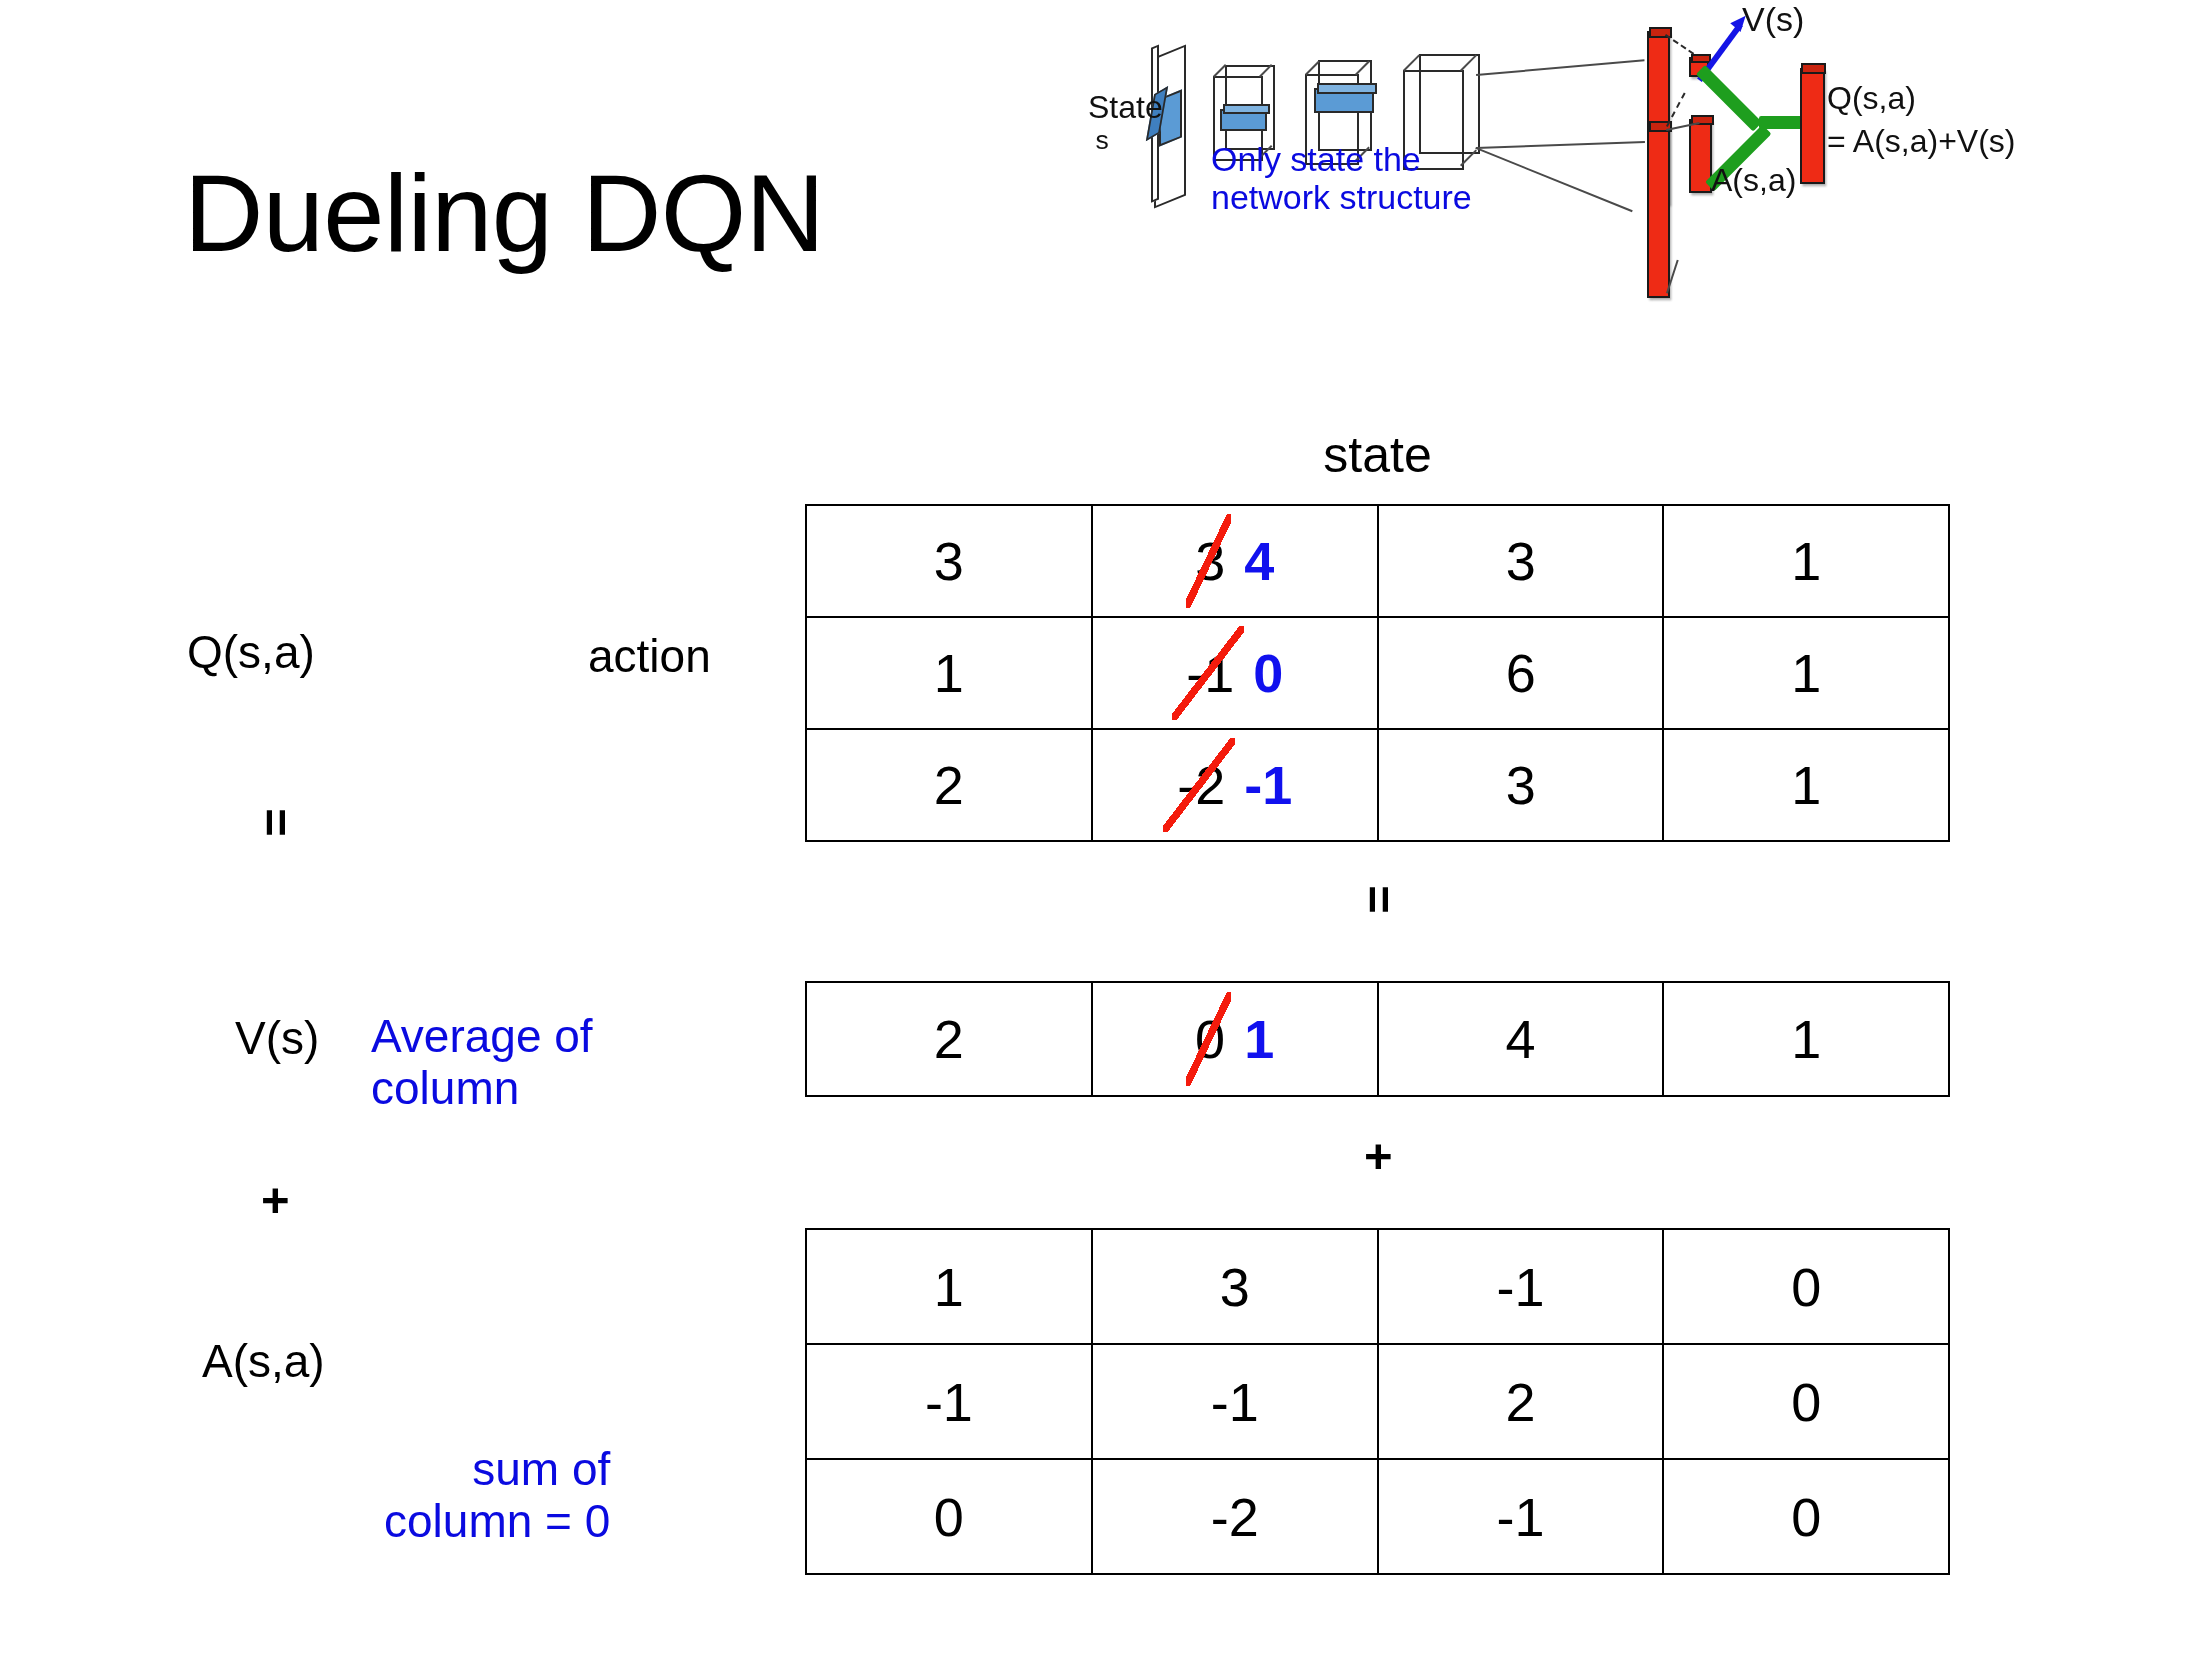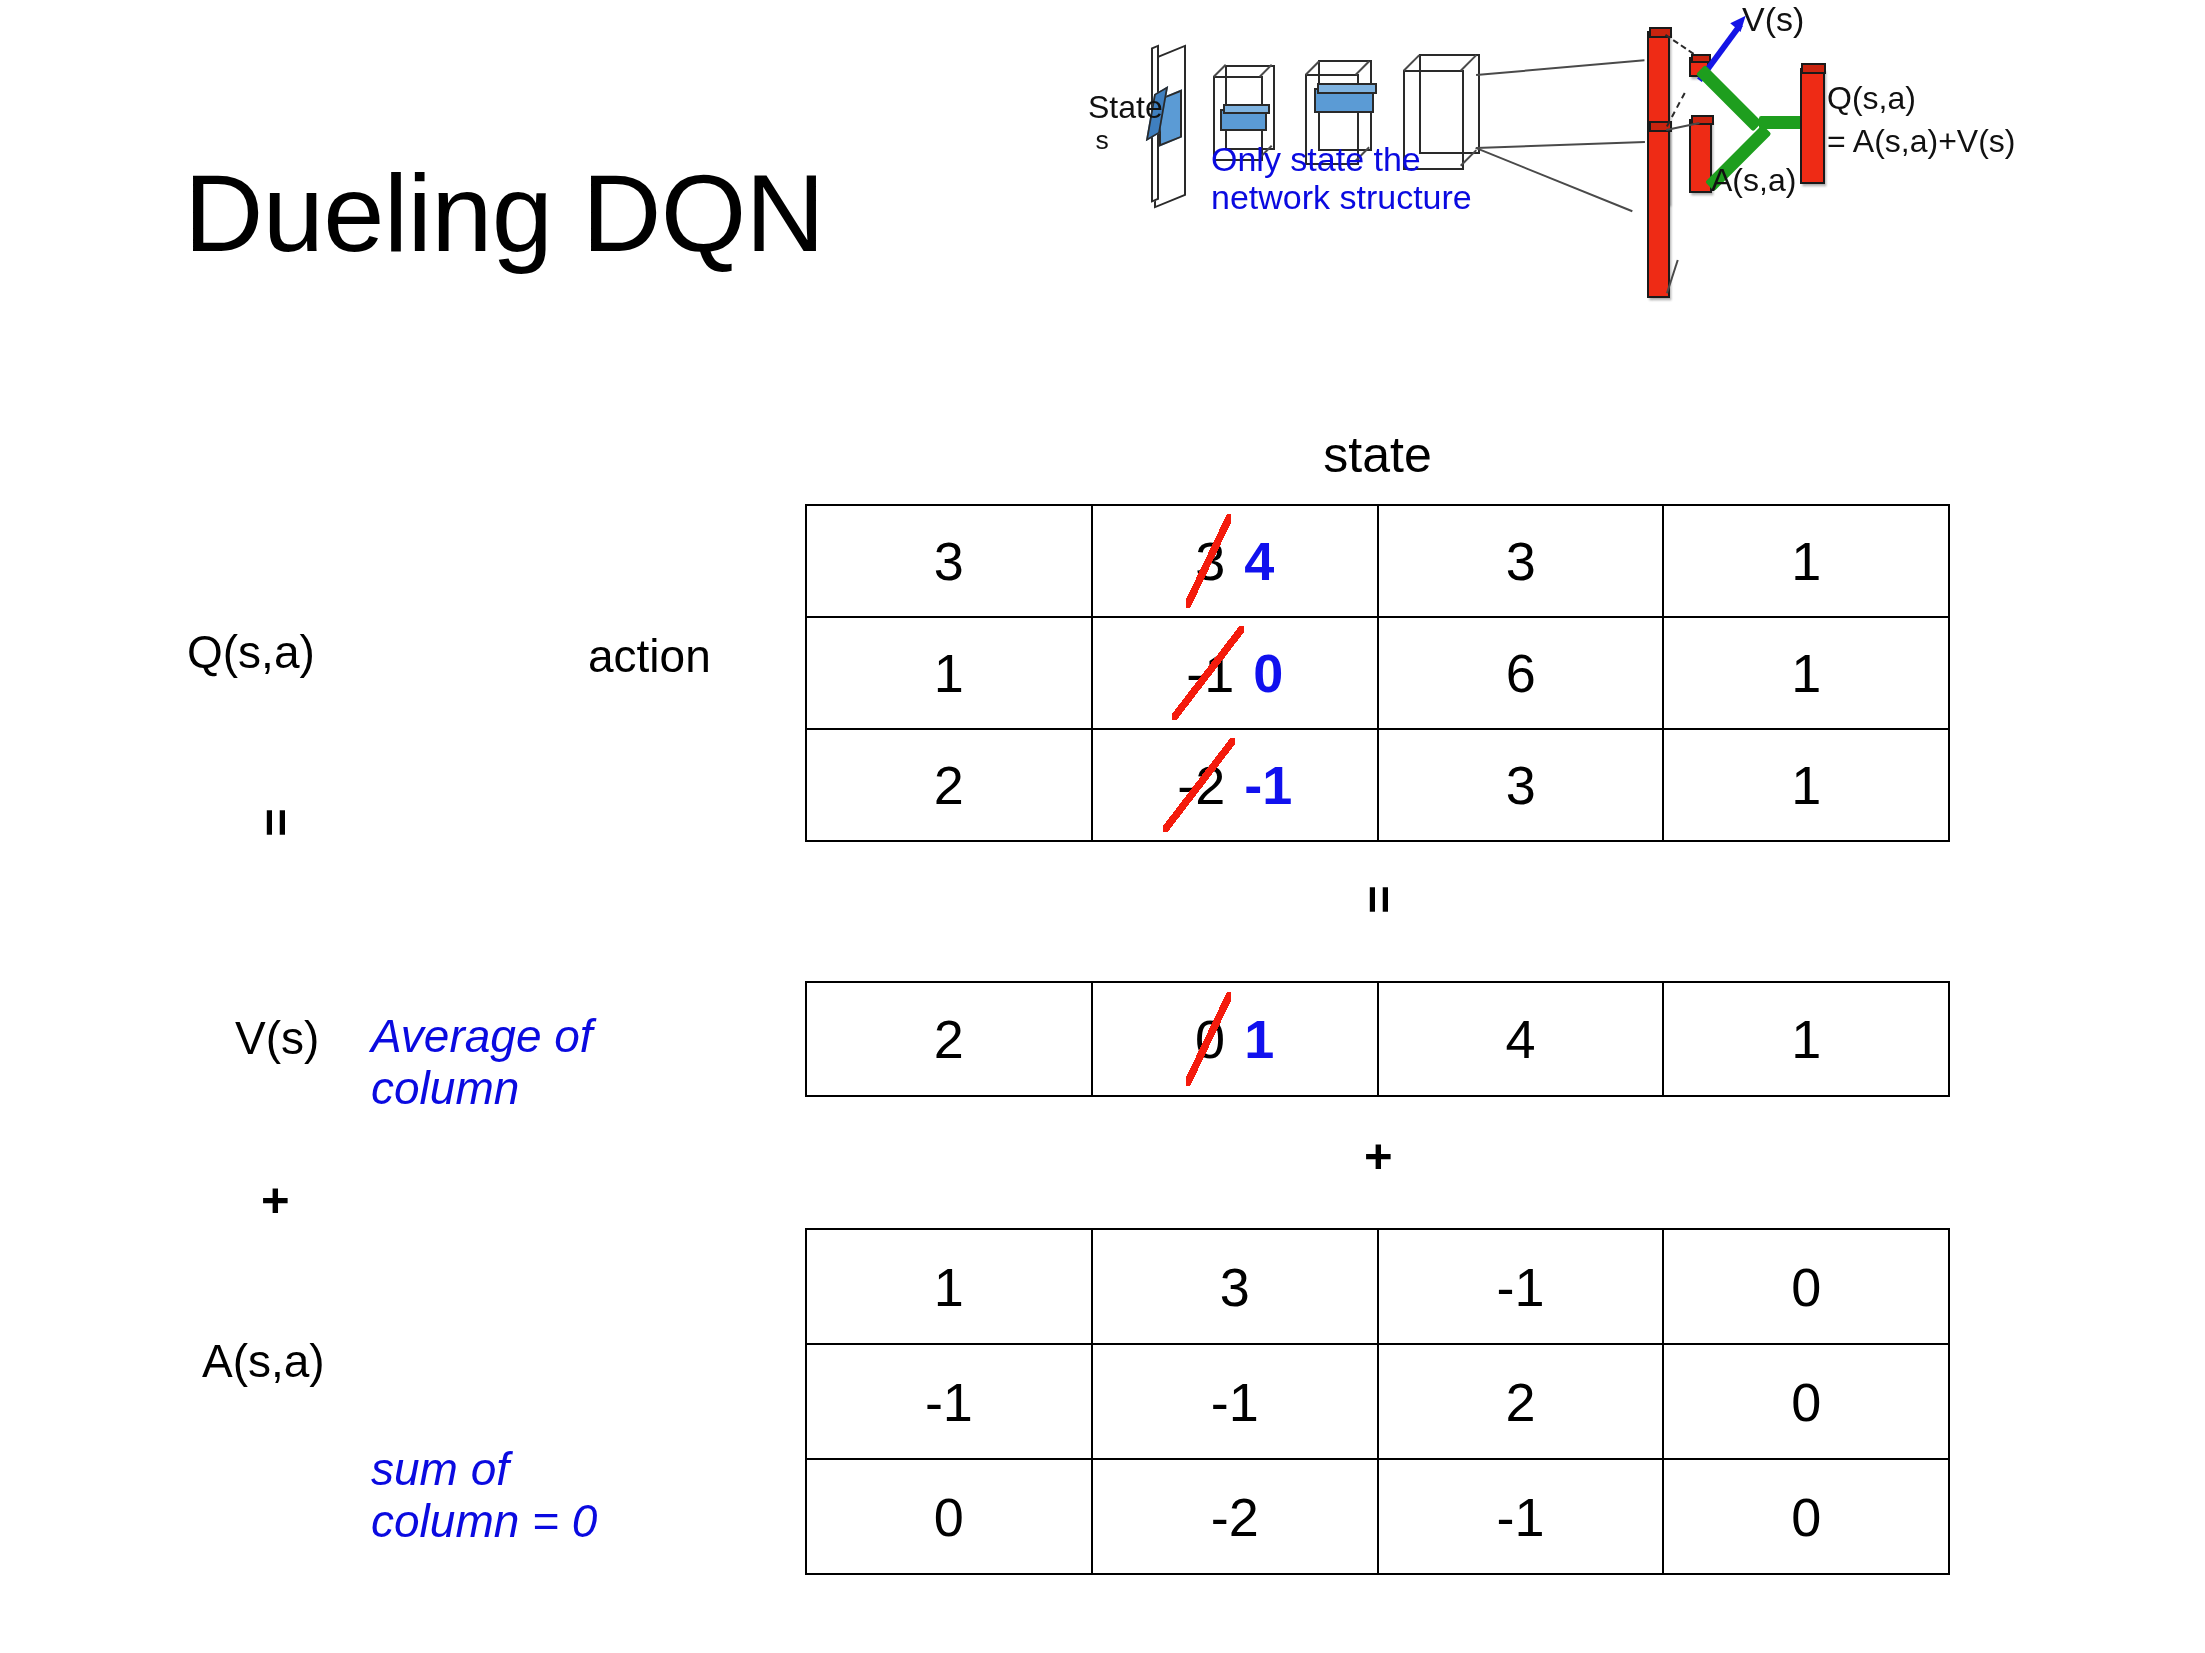--- a/index.html
+++ b/index.html
@@ -18,21 +18,21 @@
   .cube-face{position:absolute;border:2.2px solid #2a2a2a;background:#fff;}
   .bluebox{position:absolute;background:#5b9bd5;border:2.2px solid #2a2a2a;}
   .redbar{position:absolute;background:#ee2b15;border:2.2px solid #1a1a1a;box-shadow:2.2px 2.9px 2.2px rgba(0,0,0,.30);}
   .redtop{position:absolute;background:#c9240f;border:2.2px solid #1a1a1a;}
   .thinline{position:absolute;background:#4a4a4a;transform-origin:0 0;height:1.5px;}
   .dashline{position:absolute;border-top:2.2px dashed #2a2a2a;transform-origin:0 0;}
   .greenarm{position:absolute;background:#1e9e1e;transform-origin:0 0;border-radius:2.2px;}
 
   
   .rowlabel{font-size:46px;color:#000;white-space:nowrap;}
-  .bluenote{font-size:46px;color:#0a0ae0;line-height:1.12;white-space:pre-line;font-style:italic;}
+  .bluenote{font-size:46px;color:#0a0ae0;line-height:1.12;white-space:pre-line;}
   .opsym{font-size:49px;font-weight:700;color:#000;line-height:1;}
   .eqsym{font-size:49px;font-weight:700;color:#000;line-height:1;transform:rotate(90deg);display:inline-block;}
 
   
   .grid{position:absolute;border-collapse:collapse;border:2.2px solid #000;background:#fff;}
   .grid td{border:2.2px solid #000;text-align:center;vertical-align:middle;
            font-size:54px;color:#000;font-family:"Liberation Sans","DejaVu Sans",sans-serif;
            padding:0;position:relative;}
   #qtable{left:805px;top:504px;width:1145px;}
   #qtable td{height:110px;width:286px;}
@@ -49,21 +49,21 @@
   .newval{color:#1111ee;font-weight:700;}
 
   #state-header{left:805px;top:426px;width:1145px;text-align:center;font-size:50px;}
   #action-label{left:588px;top:629px;font-size:46px;}
   #qsa-label{left:187px;top:625px;}
   #eq1{left:261px;top:798px;}
   #vs-label{left:235px;top:1011px;}
   #avg-note{left:371px;top:1011px;}
   #plus-left{left:261px;top:1176px;}
   #asa-label{left:202px;top:1334px;}
-  #sum-note{left:371px;top:1444px;}
+  #sum-note{left:384px;top:1444px;text-align:right;}
   #eq2{left:1364px;top:875px;}
   #plus-mid{left:1364px;top:1132px;}
 </style>
 </head>
 <body>
 
 <div class="abs" id="title">Dueling DQN</div>
 
 <div class="abs" id="diagram">
 

